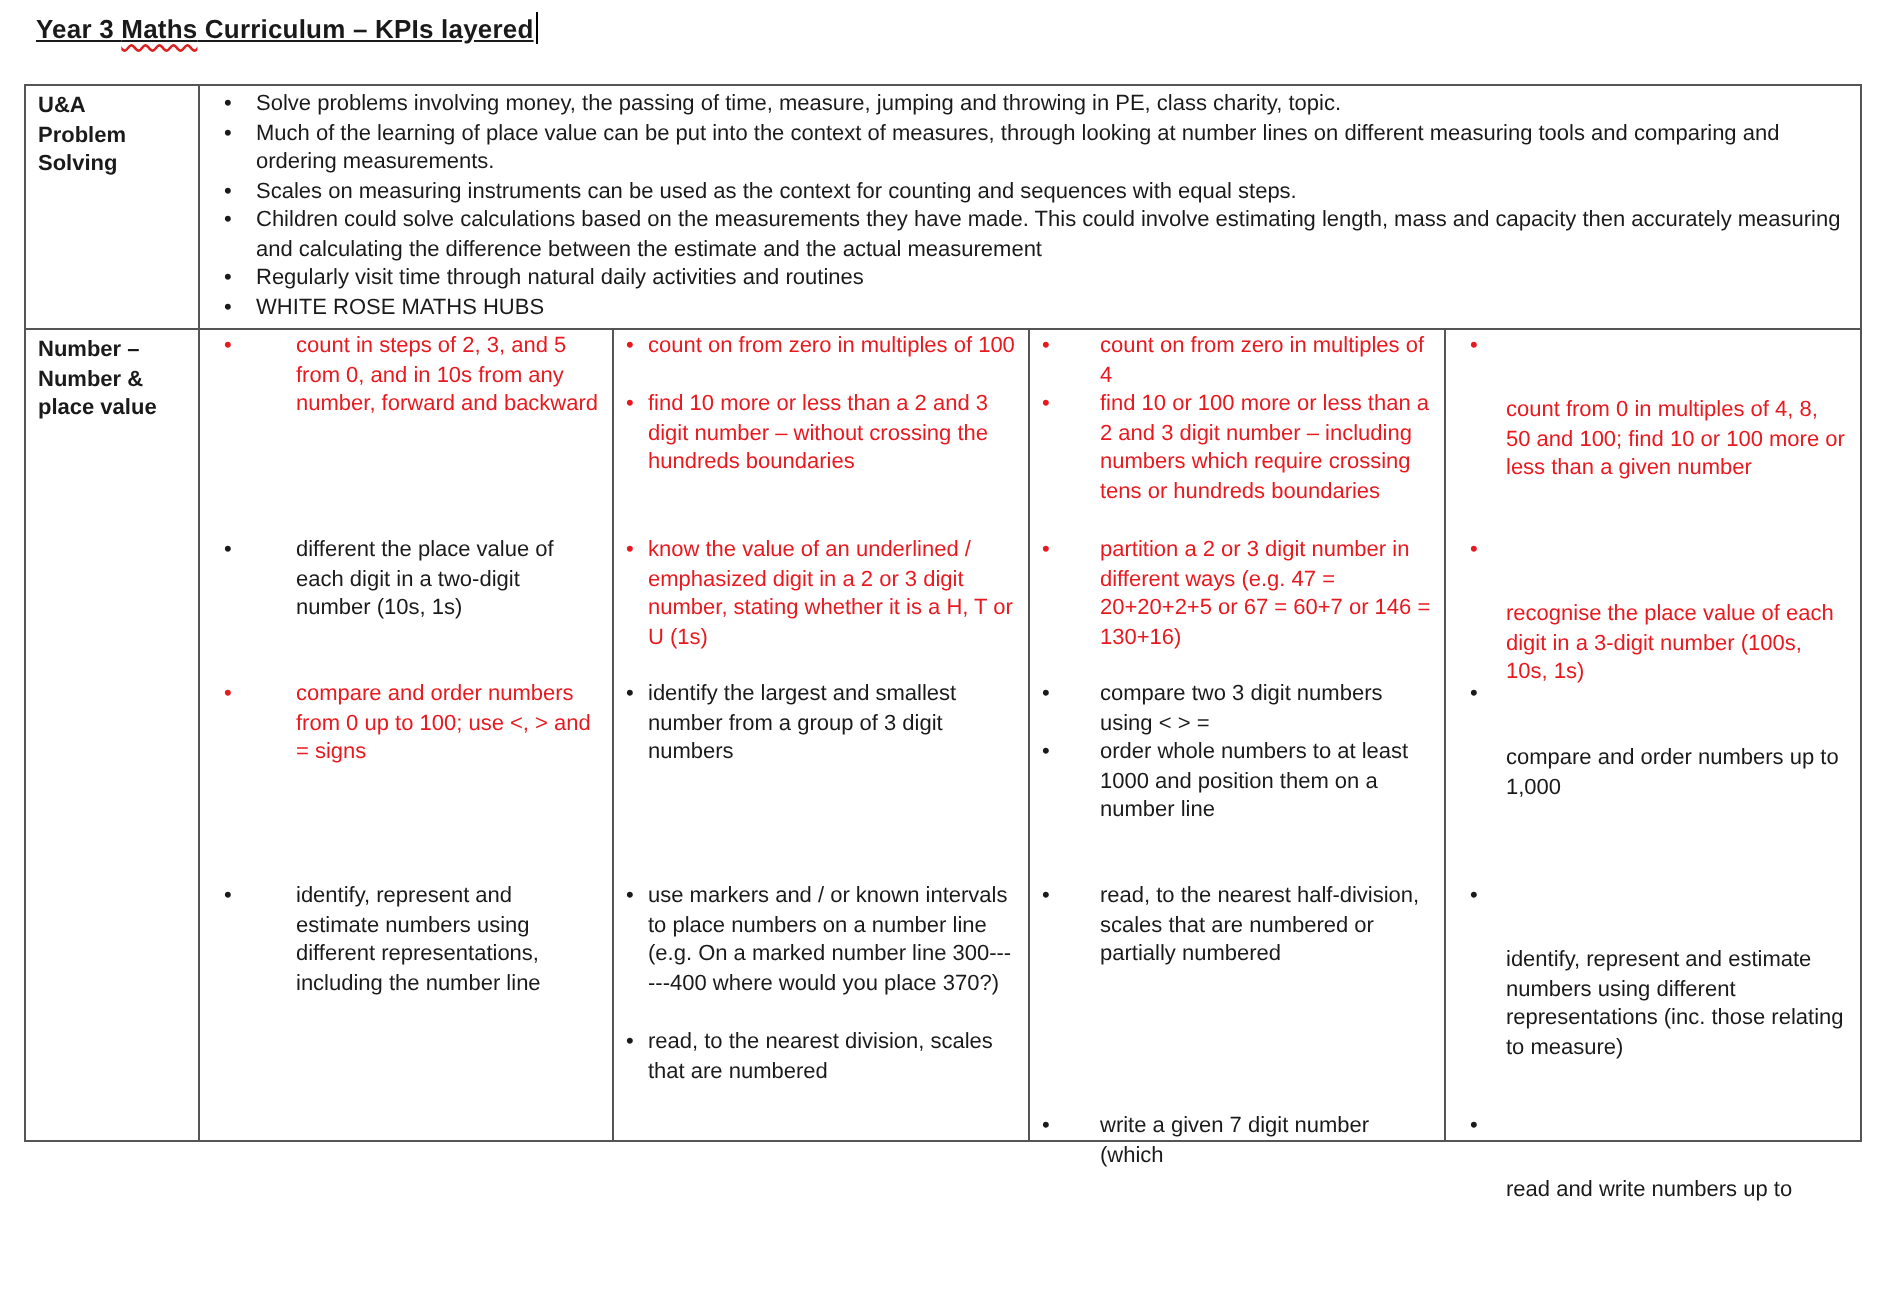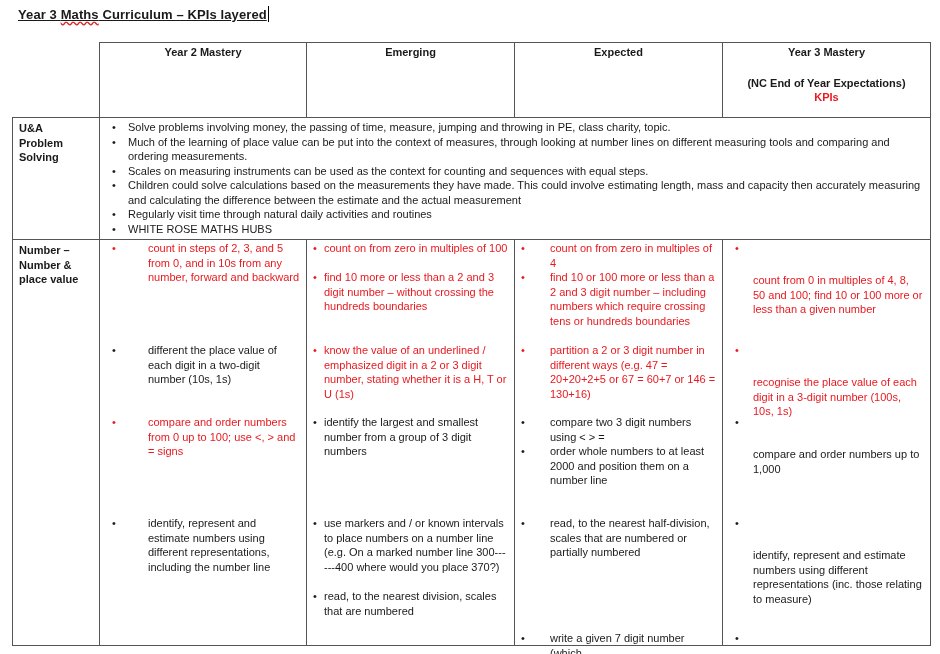--- a/index.html
+++ b/index.html
@@ -38,31 +38,20 @@
 
 <table class="tbl">
   <colgroup>
     <col style="width:87px">
       <col style="width:207px">
       <col style="width:208px">
       <col style="width:208px">
       <col style="width:208px">
   </colgroup>
   <tbody>
-      <tr>
-    <td class="blank"></td>
-    <td class="hdr"><span>Year 2 Mastery</span></td>
-    <td class="hdr"><span>Emerging</span></td>
-    <td class="hdr"><span>Expected</span></td>
-    <td class="hdr">
-      <div>Year 3 Mastery</div>
-      <div class="sub">(NC End of Year Expectations)</div>
-      <div class="red">KPIs</div>
-    </td>
-  </tr>
   <tr style="height:122px">
     <td class="rowhead">U&amp;A<br>Problem<br>Solving</td>
     <td colspan="4">
       <ul class="ua-list">
         <li>Solve problems involving money, the passing of time, measure, jumping and throwing in PE, class charity, topic.</li>
         <li>Much of the learning of place value can be put into the context of measures, through looking at number lines on different measuring tools and comparing and ordering measurements.</li>
         <li>Scales on measuring instruments can be used as the context for counting and sequences with equal steps.</li>
         <li>Children could solve calculations based on the measurements they have made. This could involve estimating length, mass and capacity then accurately measuring and calculating the difference between the estimate and the actual measurement</li>
         <li>Regularly visit time through natural daily activities and routines</li>
         <li>WHITE ROSE MATHS HUBS</li>
@@ -135,21 +124,21 @@
       <div class="item red" style="top:103px">
               <span class="b">•</span>
               <span class="t">partition a 2 or 3 digit number in different ways (e.g. 47 = 20+20+2+5 or 67 = 60+7 or 146 = 130+16)</span>
             </div>
       <div class="item" style="top:175px">
               <span class="b">•</span>
               <span class="t">compare two 3 digit numbers using &lt; &gt; =</span>
             </div>
       <div class="item" style="top:204px">
               <span class="b">•</span>
-              <span class="t">order whole numbers to at least 2000 and position them on a number line</span>
+              <span class="t">order whole numbers to at least 1000 and position them on a number line</span>
             </div>
       <div class="item" style="top:276px">
               <span class="b">•</span>
               <span class="t">read, to the nearest half-division, scales that are numbered or partially numbered</span>
             </div>
       <div class="item" style="top:391px">
               <span class="b">•</span>
               <span class="t">write a given 7 digit number (which</span>
             </div>
     </div>

